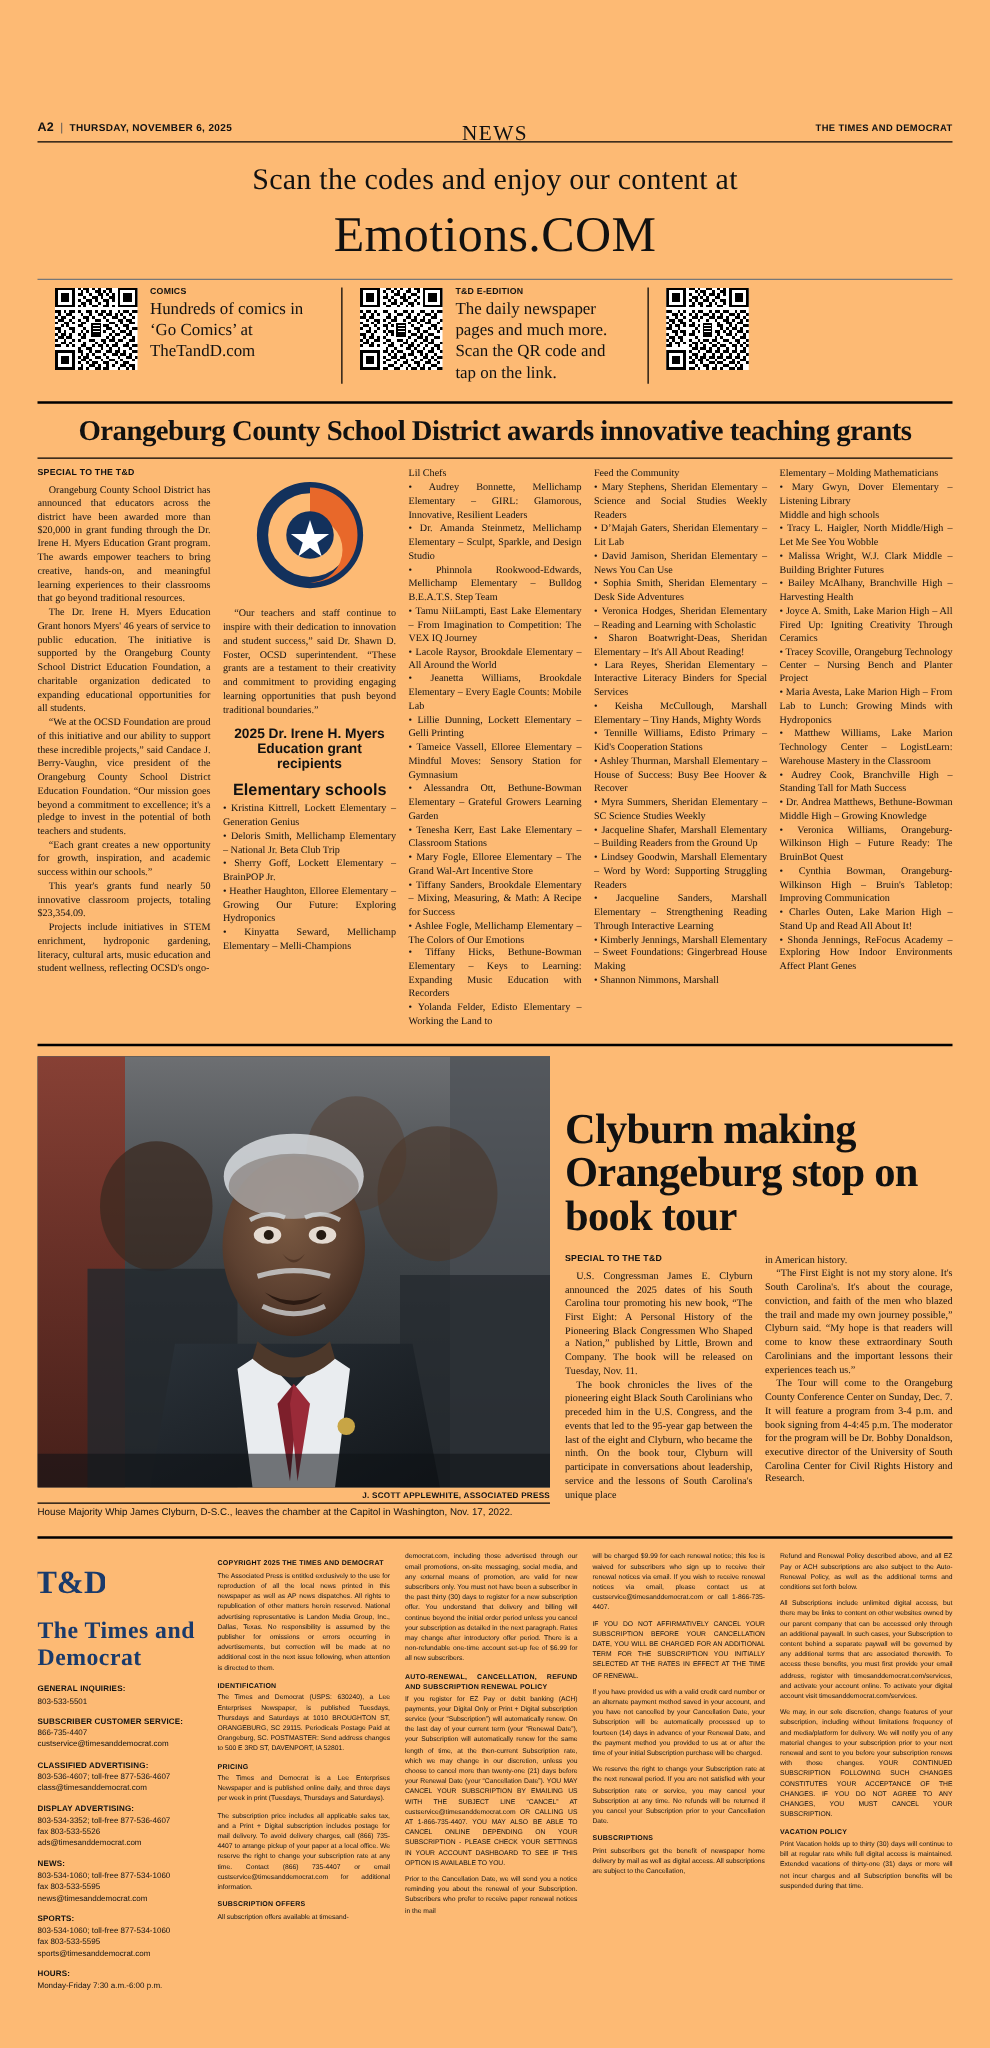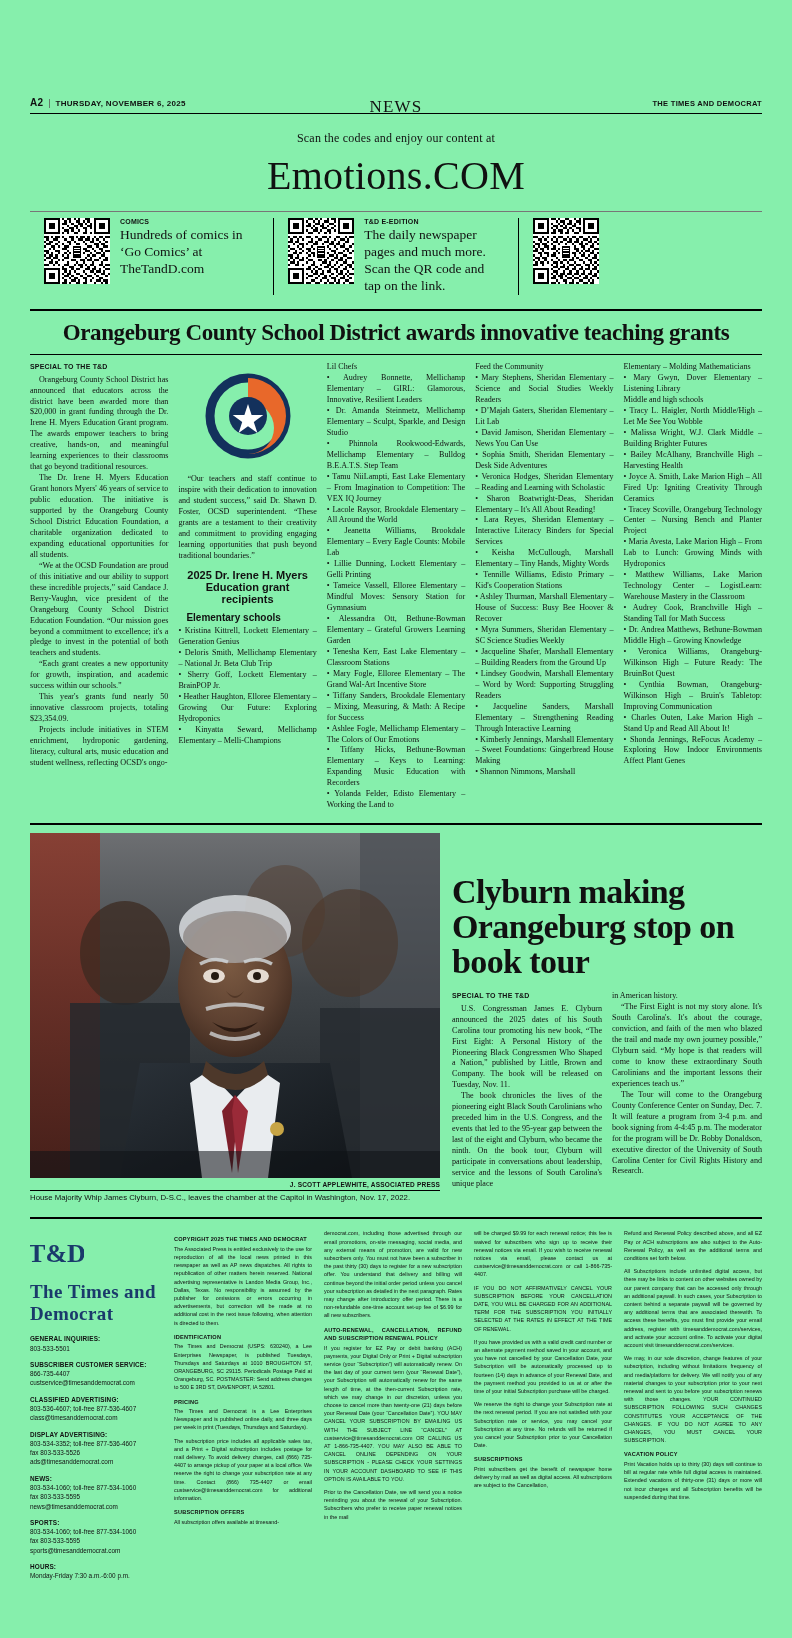--- a/index.html
+++ b/index.html
@@ -8,21 +8,21 @@
     background: #ffffff;
   }
   body {
     font-family: "Liberation Serif", serif;
     color: #111;
     -webkit-font-smoothing: antialiased;
   }
   .page {
     width: 792px;
     min-height: 1638px;
-    background: #86efac;
+    background: #fdba74;
     position: relative;
     padding: 0 30px;
   }
 
   
   .topbar {
     display: flex;
     align-items: baseline;
     justify-content: space-between;
     padding-top: 97px;
@@ -62,21 +62,21 @@
   }
   .rule-thin  { border-top: 1px solid #000; }
   .rule-hair  { border-top: .7px solid #777; }
 
   
   .promo {
     padding-top: 17px;
     text-align: center;
   }
   .promo-kicker {
-    font-size: 12px;
+    font-size: 24px;
     letter-spacing: .2px;
   }
   .promo-domain {
     font-size: 40px;
     letter-spacing: .3px;
     margin-top: 6px;
     margin-bottom: 12px;
   }
   .qr-row {
     display: flex;
@@ -140,21 +140,21 @@
     font-family: "Liberation Sans", sans-serif;
     font-size: 11px;
     font-weight: bold;
     line-height: 1.12;
     margin: 7px 0 5px;
     text-align: center;
     text-indent: 0;
   }
   .subhead2 {
     font-family: "Liberation Sans", sans-serif;
-    font-size: 10px;
+    font-size: 13px;
     font-weight: bold;
     margin: 2px 0 2px 8px;
     text-align: left;
     text-indent: 0;
   }
   .logo-slot {
     height: 108px;
     display: flex;
     align-items: center;
     justify-content: center;

